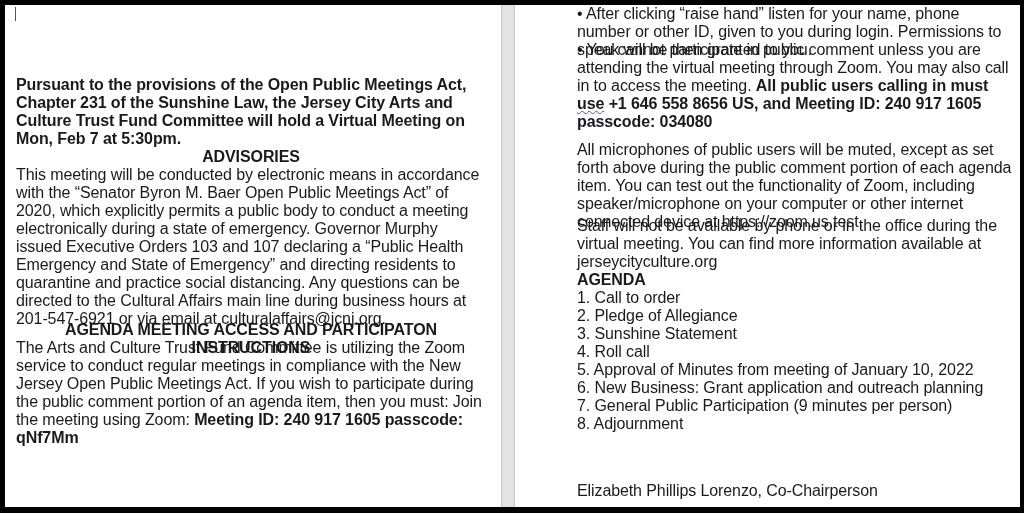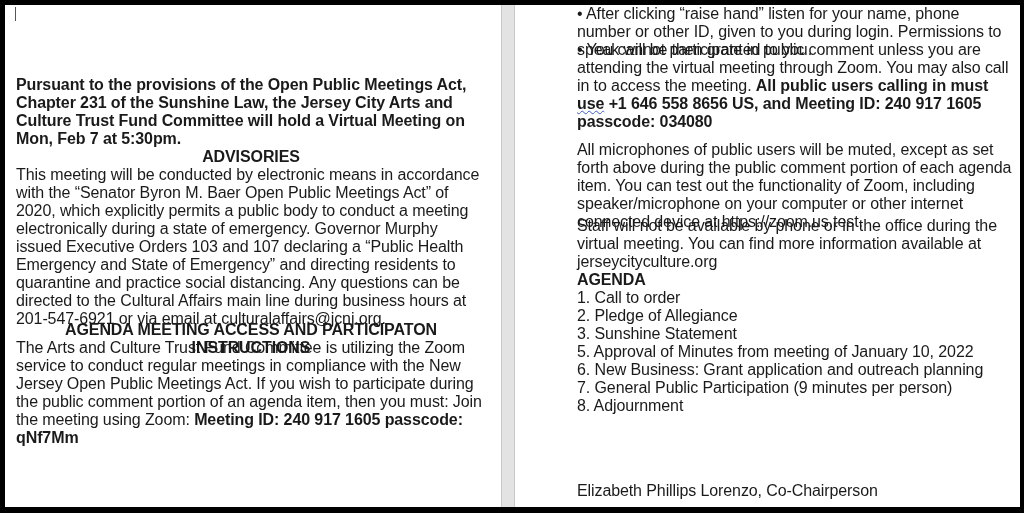--- a/index.html
+++ b/index.html
@@ -64,20 +64,21 @@
 
     <p class="right-col txt" style="top:136px;">All microphones of public users will be muted, except as set forth above during the public comment portion of each agenda item. You can test out the functionality of Zoom, including speaker/microphone on your computer or other internet connected device at https://zoom.us.test.</p>
 
     <p class="right-col txt" style="top:212px;">Staff will not be available by phone or in the office during the virtual meeting. You can find more information available at jerseycityculture.org</p>
 
     <p class="right-col txt bold" style="top:266px;">AGENDA</p>
     <div class="right-col txt" style="top:284px;">
       <p>1. Call to order</p>
       <p>2. Pledge of Allegiance</p>
       <p>3. Sunshine Statement</p>
+      <p>4. Roll call</p>
       <p>5. Approval of Minutes from meeting of January 10, 2022</p>
       <p>6. New Business: Grant application and outreach planning</p>
       <p>7. General Public Participation (9 minutes per person)</p>
       <p>8. Adjournment</p>
     </div>
 
     <p class="right-col txt" style="top:477px;">Elizabeth Phillips Lorenzo, Co-Chairperson</p>
   </div>
 
 </div>

